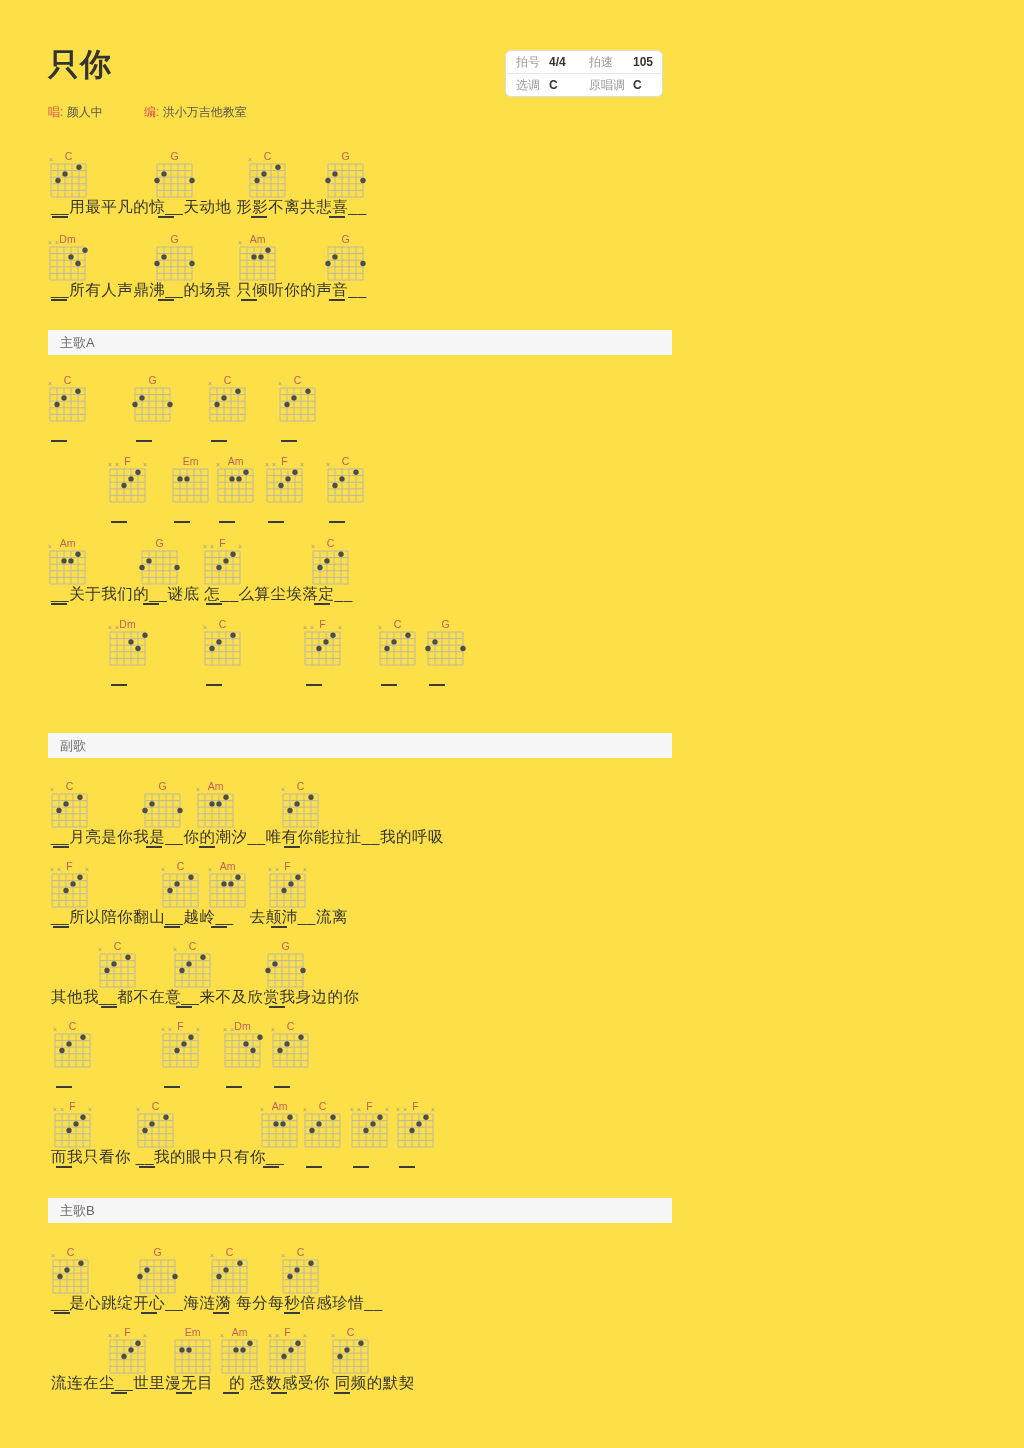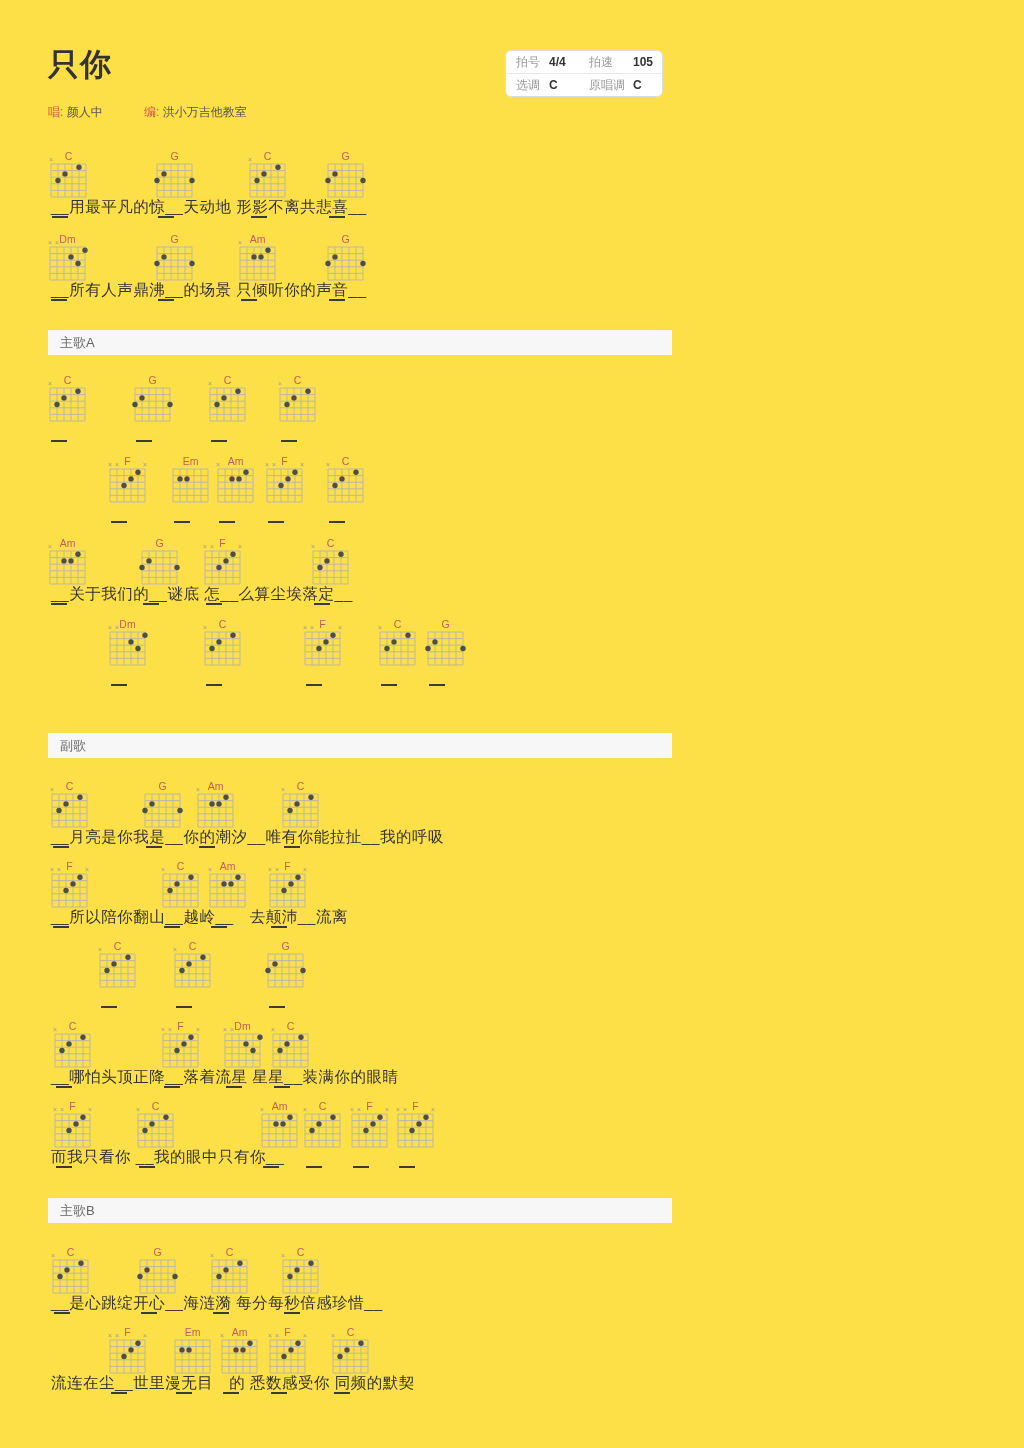--- a/index.html
+++ b/index.html
@@ -819,20 +819,21 @@
             <line x1="5" y1="33.8" x2="40" y2="33.8" stroke="#b3b3b3" stroke-width="0.9"></line>
             <line x1="33" y1="14" x2="33" y2="47" stroke="#b3b3b3" stroke-width="0.9"></line>
             <line x1="5" y1="40.4" x2="40" y2="40.4" stroke="#b3b3b3" stroke-width="0.9"></line>
             <line x1="40" y1="14" x2="40" y2="47" stroke="#b3b3b3" stroke-width="0.9"></line>
             <line x1="5" y1="47" x2="40" y2="47" stroke="#b3b3b3" stroke-width="0.9"></line>
             <circle cx="5" cy="30.5" r="2.7" fill="#4d4d4d"></circle>
             <circle cx="12" cy="23.9" r="2.7" fill="#4d4d4d"></circle>
             <circle cx="40" cy="30.5" r="2.7" fill="#4d4d4d"></circle>
           </svg></div>
         <div class="beat-underline" style="left: 269px;"></div>
+        <div class="lyric">其他我__都不在意__来不及欣赏我身边的你</div>
       </div>
       <div class="chord-line" style="top: 1020px;">
         <div class="chord" style="left: 50px;"><svg viewBox="0 0 46 50" width="46" height="50">
             <text x="22.5" y="9.5" font-size="10.5" fill="#c05f5f" text-anchor="middle" font-family="&quot;Liberation Sans&quot;,&quot;DejaVu Sans&quot;,sans-serif">C</text>
             <text x="5" y="12" font-size="7" fill="#999999" text-anchor="middle">×</text>
             <line x1="5" y1="14" x2="5" y2="47" stroke="#b3b3b3" stroke-width="0.9"></line>
             <line x1="5" y1="14" x2="40" y2="14" stroke="#b3b3b3" stroke-width="0.9"></line>
             <line x1="12" y1="14" x2="12" y2="47" stroke="#b3b3b3" stroke-width="0.9"></line>
             <line x1="5" y1="20.6" x2="40" y2="20.6" stroke="#b3b3b3" stroke-width="0.9"></line>
             <line x1="19" y1="14" x2="19" y2="47" stroke="#b3b3b3" stroke-width="0.9"></line>
@@ -904,21 +905,20 @@
             <line x1="5" y1="33.8" x2="40" y2="33.8" stroke="#b3b3b3" stroke-width="0.9"></line>
             <line x1="33" y1="14" x2="33" y2="47" stroke="#b3b3b3" stroke-width="0.9"></line>
             <line x1="5" y1="40.4" x2="40" y2="40.4" stroke="#b3b3b3" stroke-width="0.9"></line>
             <line x1="40" y1="14" x2="40" y2="47" stroke="#b3b3b3" stroke-width="0.9"></line>
             <line x1="5" y1="47" x2="40" y2="47" stroke="#b3b3b3" stroke-width="0.9"></line>
             <circle cx="12" cy="30.5" r="2.7" fill="#4d4d4d"></circle>
             <circle cx="19" cy="23.9" r="2.7" fill="#4d4d4d"></circle>
             <circle cx="33" cy="17.3" r="2.7" fill="#4d4d4d"></circle>
           </svg></div>
         <div class="beat-underline" style="left: 274px;"></div>
-        <div class="lyric">__哪怕头顶正降__落着流星 星星__装满你的眼睛</div>
       </div>
       <div class="chord-line" style="top: 1100px;">
         <div class="chord" style="left: 50px;"><svg viewBox="0 0 46 50" width="46" height="50">
             <text x="22.5" y="9.5" font-size="10.5" fill="#c05f5f" text-anchor="middle" font-family="&quot;Liberation Sans&quot;,&quot;DejaVu Sans&quot;,sans-serif">F</text>
             <text x="5" y="12" font-size="7" fill="#999999" text-anchor="middle">×</text>
             <text x="12" y="12" font-size="7" fill="#999999" text-anchor="middle">×</text>
             <text x="40" y="12" font-size="7" fill="#999999" text-anchor="middle">×</text>
             <line x1="5" y1="14" x2="5" y2="47" stroke="#b3b3b3" stroke-width="0.9"></line>
             <line x1="5" y1="14" x2="40" y2="14" stroke="#b3b3b3" stroke-width="0.9"></line>
             <line x1="12" y1="14" x2="12" y2="47" stroke="#b3b3b3" stroke-width="0.9"></line>

